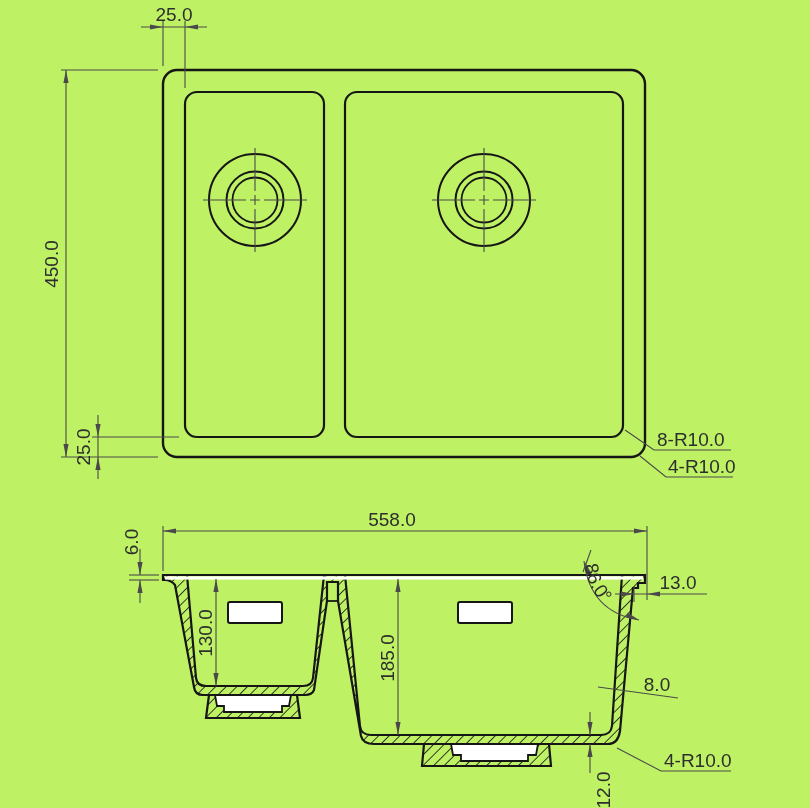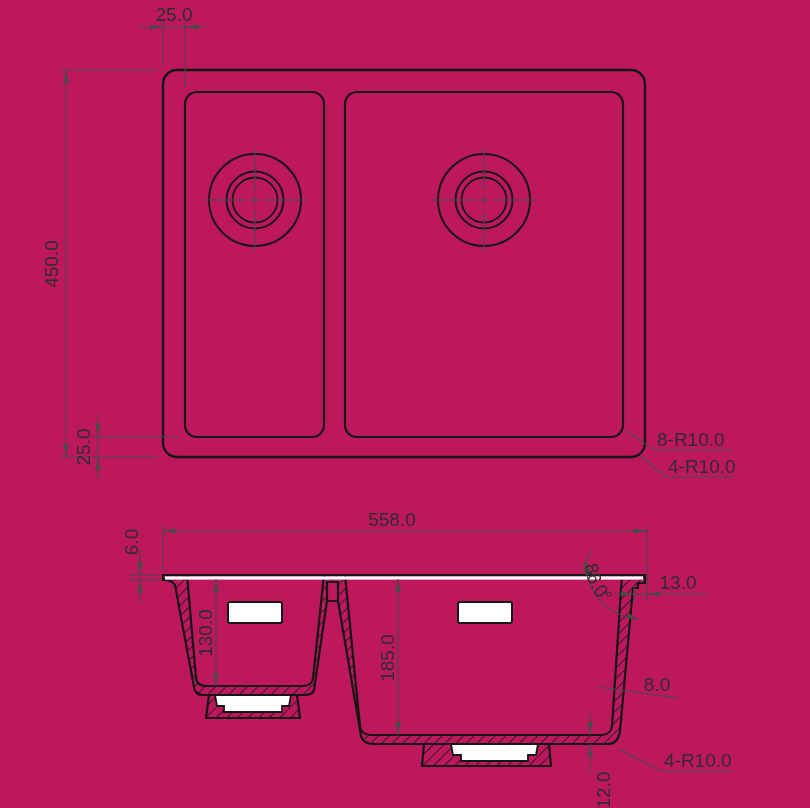--- a/index.html
+++ b/index.html
@@ -1,17 +1,17 @@
 <!DOCTYPE html>
 <html><head>
 <meta charset="utf-8">
 <style>
   html,body{margin:0;padding:0;background:#ffffff;}
   .sheet{
-    width:810px;height:808px;background:#be185d;position:relative;overflow:hidden;
+    width:810px;height:808px;background:#bef264;position:relative;overflow:hidden;
     font-family:"Liberation Sans", sans-serif;
   }
   svg{display:block;}
   text{
     font-family:"Liberation Sans", sans-serif;
     font-size:19px;
     fill:#2e2e2e;
   }
   .obj{stroke:#161616;fill:none;}
   .dim{stroke:#4a4a4a;stroke-width:1.1;fill:none;}

